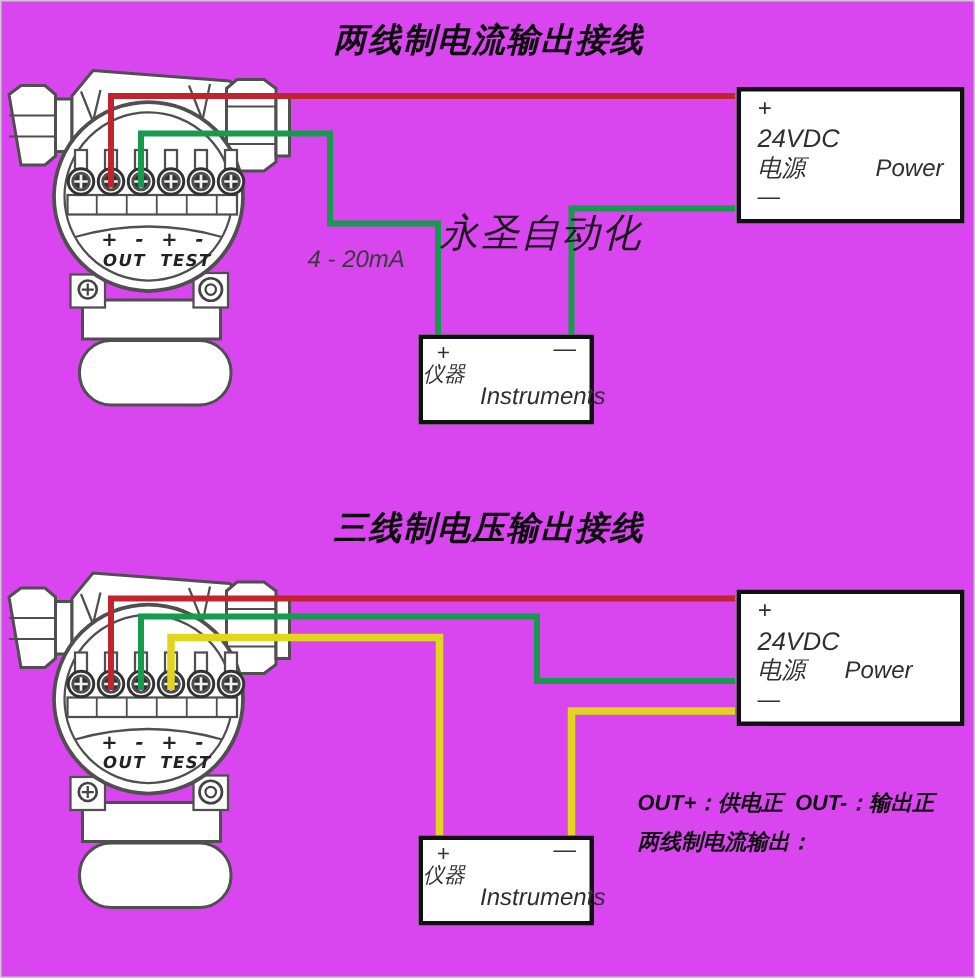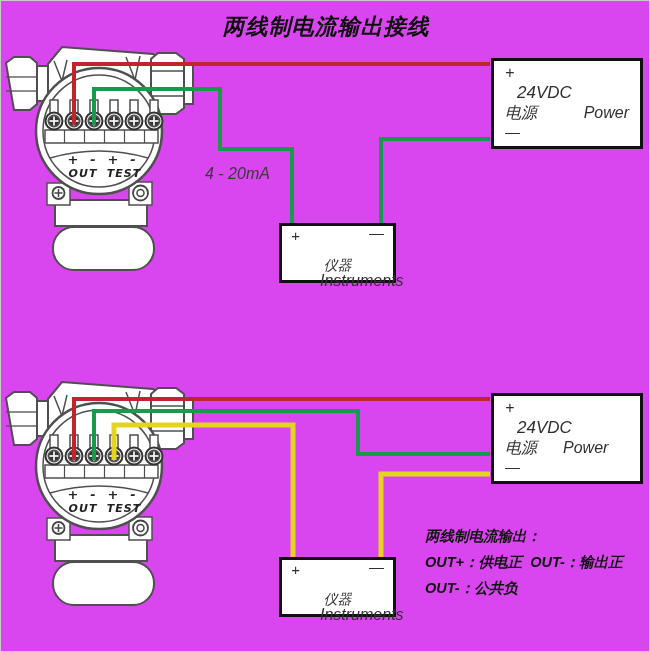--- a/index.html
+++ b/index.html
@@ -19,34 +19,34 @@
   .sig-label{position:absolute;left:204px;top:164px;font-size:16px;color:#3a3a3a;}
   .watermark{position:absolute;left:292px;top:137px;font-size:26px;color:#1b1b1b;letter-spacing:1px;font-weight:500;}
   .pbox{
     position:absolute;left:490px;width:152px;height:91px;box-sizing:border-box;
     border:3px solid #101010;background:#fff;padding:4px 11px 6px 11px;
     display:flex;flex-direction:column;justify-content:space-between;
     font-size:16px;color:#2f2f2f;line-height:1.05;
   }
   .pbox-top{top:57px;}
   .pbox-bottom{top:392px;}
-  .pb-v{font-size:17px;margin-left:12px;}
+  .pb-v{font-size:17px;}
   .pb-row{display:flex;align-items:flex-end;}
   .pb-row-between{justify-content:space-between;}
   .pb-row-gap{gap:26px;}
   .pb-minus{font-size:15px;}
   .ibox{
     position:absolute;left:278px;width:117px;height:60px;box-sizing:border-box;
     border:3px solid #101010;background:#fff;color:#2f2f2f;
   }
   .ibox-top{top:222px;}
   .ibox-bottom{top:556px;}
   .ib-plus{position:absolute;left:9px;top:1px;font-size:15px;}
   .ib-minus{position:absolute;right:9px;top:-2px;font-size:15px;}
-  .ib-cn{margin-top:32px;text-align:center;font-size:14px;line-height:14px;}
+  .ib-cn{margin-top:16px;text-align:left;font-size:14px;line-height:14px;}
   .ib-en{text-align:center;font-size:16px;line-height:18px;margin-left:38px;}
   .notes{position:absolute;left:424px;top:522px;font-size:14.5px;font-weight:bold;color:#101010;}
   .notes div{line-height:26px;white-space:pre;}
 </style>
 </head>
 <body>
 
 <div class="canvas">
 
   <svg class="art" width="650" height="652" viewBox="0 0 650 652">
@@ -117,55 +117,56 @@
 
     <polyline points="73,459 73,398 489,398" fill="none" stroke-width="4" stroke="#c0242c"></polyline>
     <polyline points="93,459 93,410 357,410 357,453 489,453" fill="none" stroke-width="4" stroke="#169a4c"></polyline>
     <polyline points="113,459 113,424 292,424 292,558" fill="none" stroke-width="5" stroke="#e3d51e"></polyline>
     <polyline points="489,473 380,473 380,558" fill="none" stroke-width="5" stroke="#e3d51e"></polyline>
   </svg>
 
   <div class="title title-top">两线制电流输出接线</div>
 
   <div class="sig-label">4 - 20mA</div>
+  <div class="watermark">永圣自动化</div>
 
   <div class="pbox pbox-top">
     <div>+</div>
     <div class="pb-v">24VDC</div>
     <div class="pb-row pb-row-between">
       <span>电源</span>
       <span>Power</span>
     </div>
     <div class="pb-minus">—</div>
   </div>
 
   <div class="ibox ibox-top">
     <span class="ib-plus">+</span>
     <span class="ib-minus">—</span>
     <div class="ib-cn">仪器</div>
     <div class="ib-en">Instruments</div>
   </div>
 
+  <div class="title title-bottom">三线制电压输出接线</div>
 
   <div class="pbox pbox-bottom">
     <div>+</div>
     <div class="pb-v">24VDC</div>
     <div class="pb-row pb-row-gap">
       <span>电源</span>
       <span>Power</span>
     </div>
     <div class="pb-minus">—</div>
   </div>
 
   <div class="ibox ibox-bottom">
     <span class="ib-plus">+</span>
     <span class="ib-minus">—</span>
     <div class="ib-cn">仪器</div>
     <div class="ib-en">Instruments</div>
   </div>
 
   <div class="notes">
+    <div>OUT+：供电正  OUT-：输出正</div>
     <div>两线制电流输出：</div>
-    <div>OUT+：供电正  OUT-：输出正</div>
-    <div>OUT-：公共负</div>
   </div>
 
 </div>
 
 </body></html>

